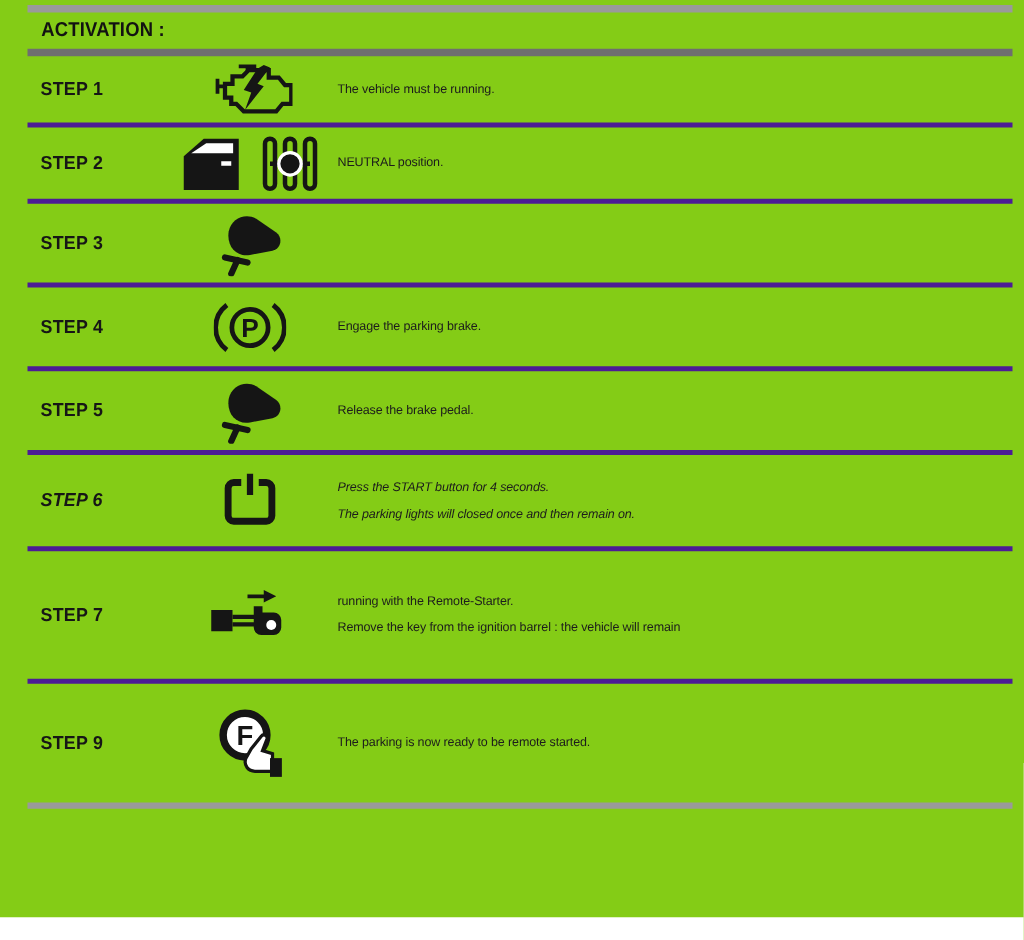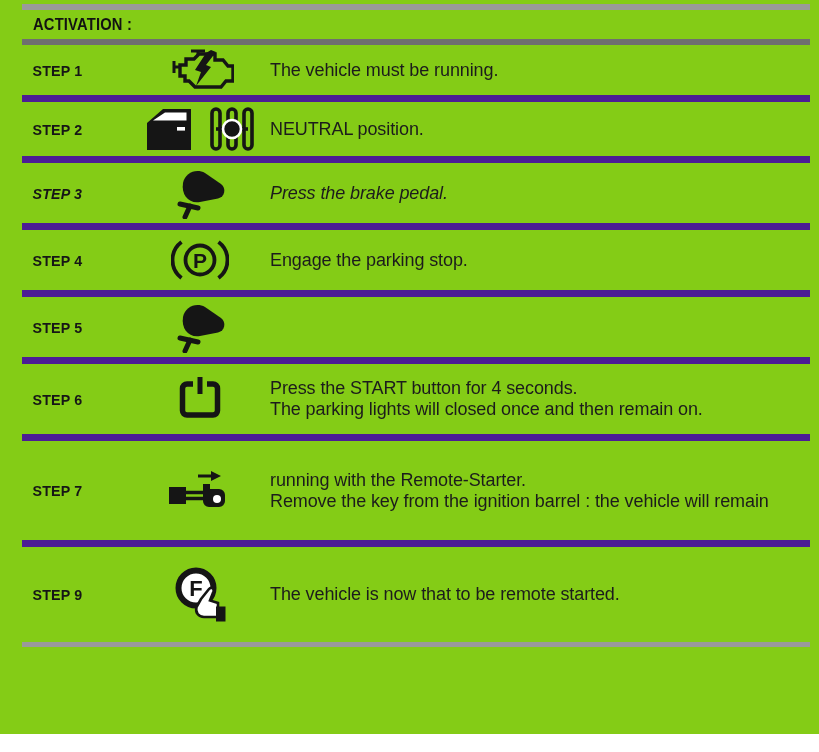--- a/index.html
+++ b/index.html
@@ -13,41 +13,41 @@
   .bar.bottom { height:5px; background:#9a9a9a; }
 
   .header { height:29px; display:flex; align-items:center; padding-left:11px; }
   .header .title {
     font-weight:700; font-size:16px; letter-spacing:0.2px; color:#121212;
     transform:scaleX(0.92); transform-origin:left center;
   }
 
   .row {
     display:grid; grid-template-columns:108px 140px 1fr;
-    align-items:center; border-bottom:7px solid #4c1d95;
+    align-items:center; border-bottom:4px solid #4c1d95;
   }
   .row:last-child { border-bottom:none; }
   .row:nth-child(1){ min-height:57px; }
   .row:nth-child(2){ min-height:61px; }
-  .row:nth-child(3){ min-height:67px;font-style:italic; }
+  .row:nth-child(3){ min-height:67px; }
   .row:nth-child(4){ min-height:67px; }
   .row:nth-child(5){ min-height:67px; }
-  .row:nth-child(6){ min-height:77px; }
+  .row:nth-child(6){ min-height:77px;font-style:italic; }
   .row:nth-child(7){ min-height:106px; }
   .row:nth-child(8){ min-height:95px; }
   .row:nth-child(9){ min-height:94px; }
 
   .step-label {
     padding-left:11px; font-weight:700; font-size:15px; color:#161616;
     letter-spacing:0.2px; transform:scaleX(0.95); transform-origin:left center;
     white-space:nowrap;
   }
   .icons { display:flex; align-items:center; justify-content:center; gap:13px; }
   .desc {
-    font-size:18px; color:#1c1c1c; line-height:21px; letter-spacing:-0.1px;
+    font-size:10px; color:#1c1c1c; line-height:21px; letter-spacing:-0.1px;
     padding-right:6px;
   }
   svg { display:block; }
   #sprite { position:absolute; width:0; height:0; overflow:hidden; }
 </style>
 </head>
 <body>
 
 <svg id="sprite" xmlns="http://www.w3.org/2000/svg" aria-hidden="true">
   <defs>
@@ -149,44 +149,44 @@
           </div>
   </div>
 
   <div class="row">
     <div class="step-label">STEP 3</div>
     <div class="icons">
             <svg width="54" height="52">
               <use href="#brake-pedal-icon"></use>
             </svg>
           </div>
-    <div class="desc">
-            <div class="line">Press the brake pedal.</div>
-          </div>
   </div>
 
   <div class="row">
     <div class="step-label">STEP 4</div>
     <div class="icons">
             <svg width="58" height="46">
               <use href="#parking-brake-icon"></use>
             </svg>
           </div>
     <div class="desc">
-            <div class="line">Engage the parking stop.</div>
+            <div class="line">Engage the parking brake.</div>
           </div>
   </div>
 
   <div class="row">
     <div class="step-label">STEP 5</div>
     <div class="icons">
             <svg width="54" height="52">
               <use href="#brake-pedal-icon"></use>
             </svg>
           </div>
+    <div class="desc">
+            <div class="line">Release the brake pedal.</div>
+          </div>
   </div>
 
   <div class="row">
     <div class="step-label">STEP 6</div>
     <div class="icons">
             <svg width="46" height="50">
               <use href="#start-button-icon"></use>
             </svg>
           </div>
     <div class="desc">
@@ -210,19 +210,19 @@
 
 
   <div class="row">
     <div class="step-label">STEP 9</div>
     <div class="icons">
             <svg width="58" height="62">
               <use href="#remote-start-button-icon"></use>
             </svg>
           </div>
     <div class="desc">
-            <div class="line">The vehicle is now that to be remote started.</div>
+            <div class="line">The parking is now ready to be remote started.</div>
           </div>
   </div>
 </div>
     <div class="bar bottom"></div>
   </div>
 </div>
 
 </body></html>

